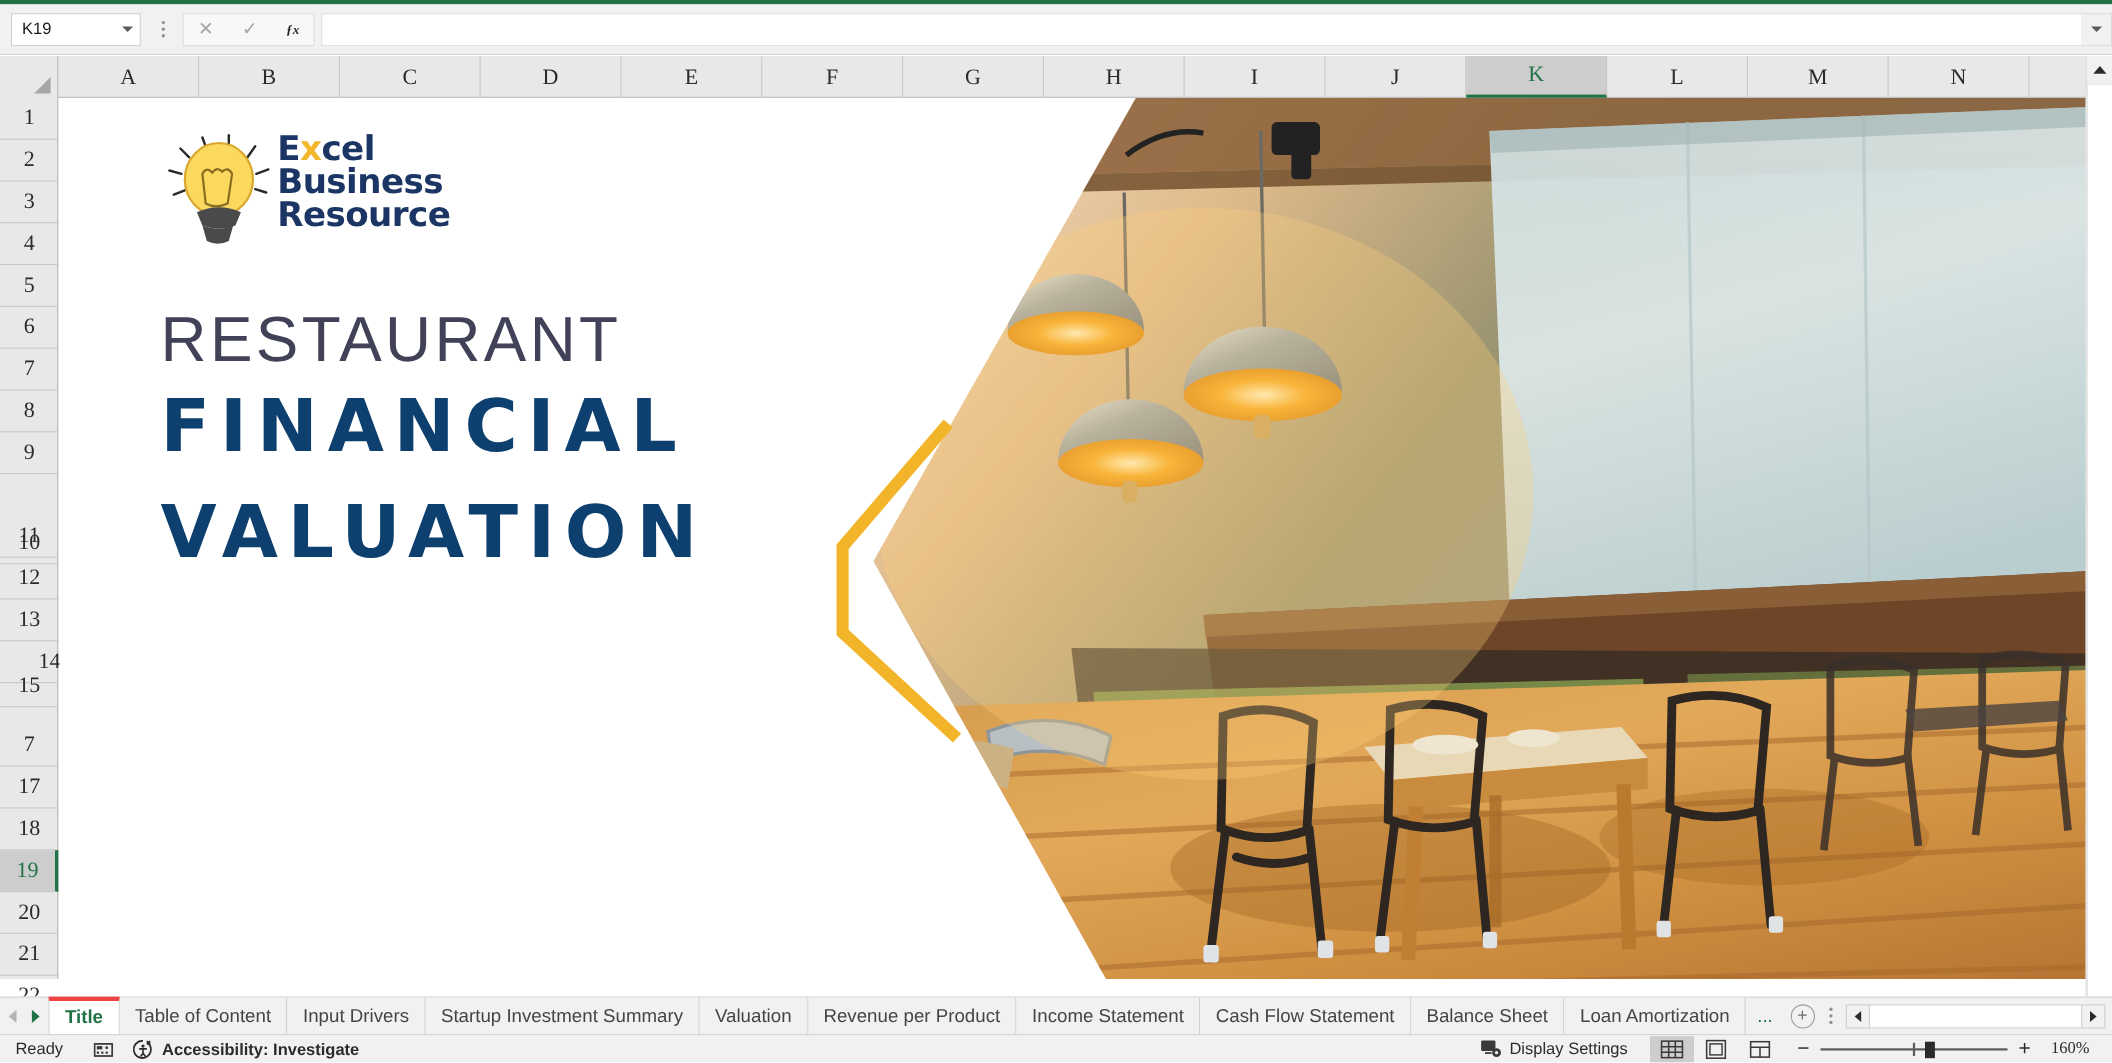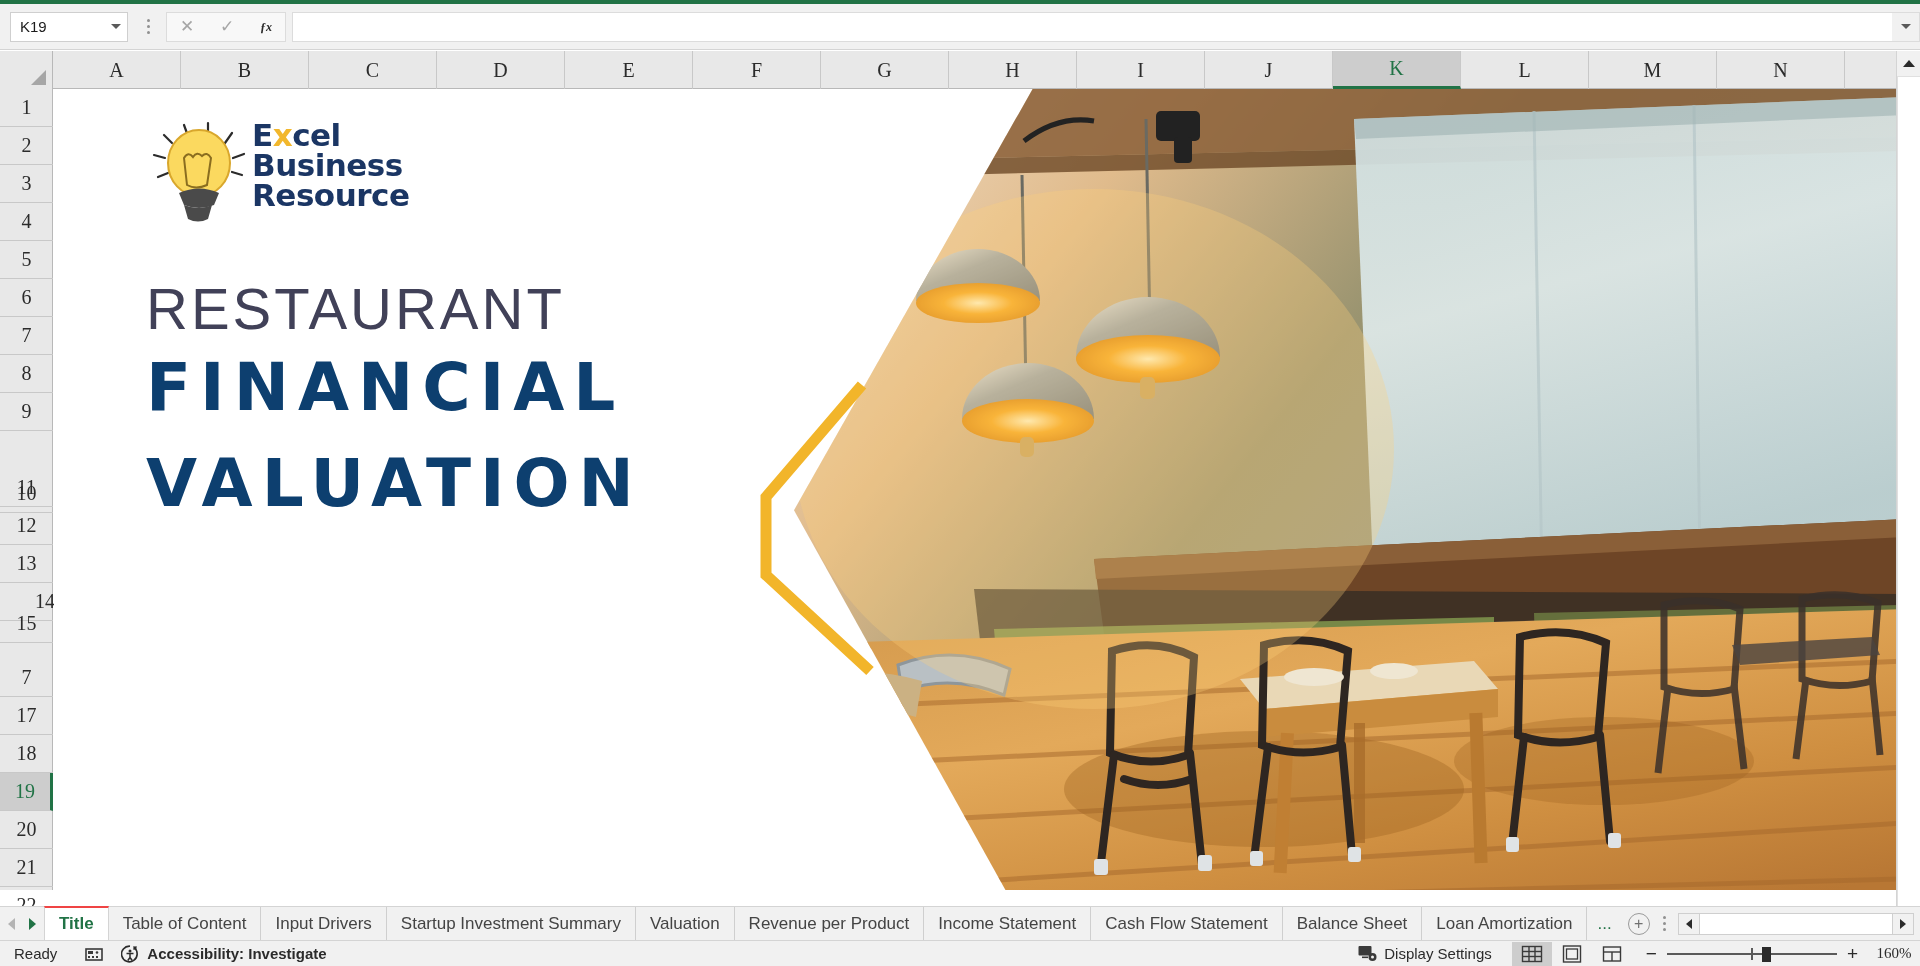--- a/index.html
+++ b/index.html
@@ -166,21 +166,21 @@
   .navarrows .left { border-right: 7px solid #b4b4b4; }
   .navarrows .right { border-left: 7px solid #217346; }
   .tab {
     display: flex; align-items: center; padding: 0 14px;
     font-size: 17px; color: #444444; white-space: nowrap;
     border-right: 1px solid #cfcfcf;
     background: #f1f1f1; cursor: default;
   }
   .tab.active {
     background: #ffffff; color: #217346; font-weight: bold;
-    border-top: 2px solid #ef4444; border-right: 1px solid #d4d4d4;
+    border-top: 4px solid #ef4444; border-right: 1px solid #d4d4d4;
     border-left: 1px solid #d4d4d4;
     margin-top: -1px;
   }
   .tab-ellipsis { display:flex; align-items:center; padding: 0 10px; color:#217346; font-size:17px; }
   .addsheet {
     display: flex; align-items: center; justify-content: center;
     width: 34px; color: #707070;
   }
   .addsheet .circ {
     width: 22px; height: 22px; border-radius: 50%; border: 1px solid #9a9a9a;
@@ -203,22 +203,22 @@
   .hs-track { flex: 1; height: 22px; background:#ffffff; border:1px solid #cfcfcf; border-left:none; border-right:none; }
 
   
   .statusbar {
     position: absolute; left: 0; top: 940px; width: 1920px; height: 26px;
     background: #f1f1f1; border-top: 1px solid #d4d4d4;
     display: flex; align-items: center; font-size: 15px; color: #2b2b2b;
   }
   .sb-ready { margin-left: 14px; }
   .sb-icon { margin-left: 28px; display:flex;align-items:center; }
-  .sb-acc { margin-left: 18px; display:flex;align-items:center;gap:8px; font-weight: bold; }
-  .sb-right { margin-left: auto; display: flex; align-items: center; gap: 0; }
+  .sb-acc { margin-left: 18px; display:flex;align-items:flex-end;gap:8px; font-weight: bold; }
+  .sb-right { margin-left: auto; display: flex; align-items: center; gap: 0; padding-right: 12px; }
   .sb-display { display:flex; align-items:center; gap:6px; margin-right: 20px; }
   .viewbtn {
     width: 40px; height: 24px; display:flex;align-items:center;justify-content:center;
   }
   .viewbtn.active { background: #cdcdcd; }
   .zoomctl { display:flex; align-items:center; gap:10px; margin-left:14px; }
   .zoom-line { position: relative; width: 170px; height: 14px; }
   .zoom-line .bar { position:absolute; left:0; top:6px; width:170px; height:2px; background:#5a5a5a; }
   .zoom-line .mid { position:absolute; left:84px; top:1px; width:2px; height:12px; background:#5a5a5a; }
   .zoom-line .knob { position:absolute; left:95px; top:0px; width:9px; height:15px; background:#2b2b2b; }

